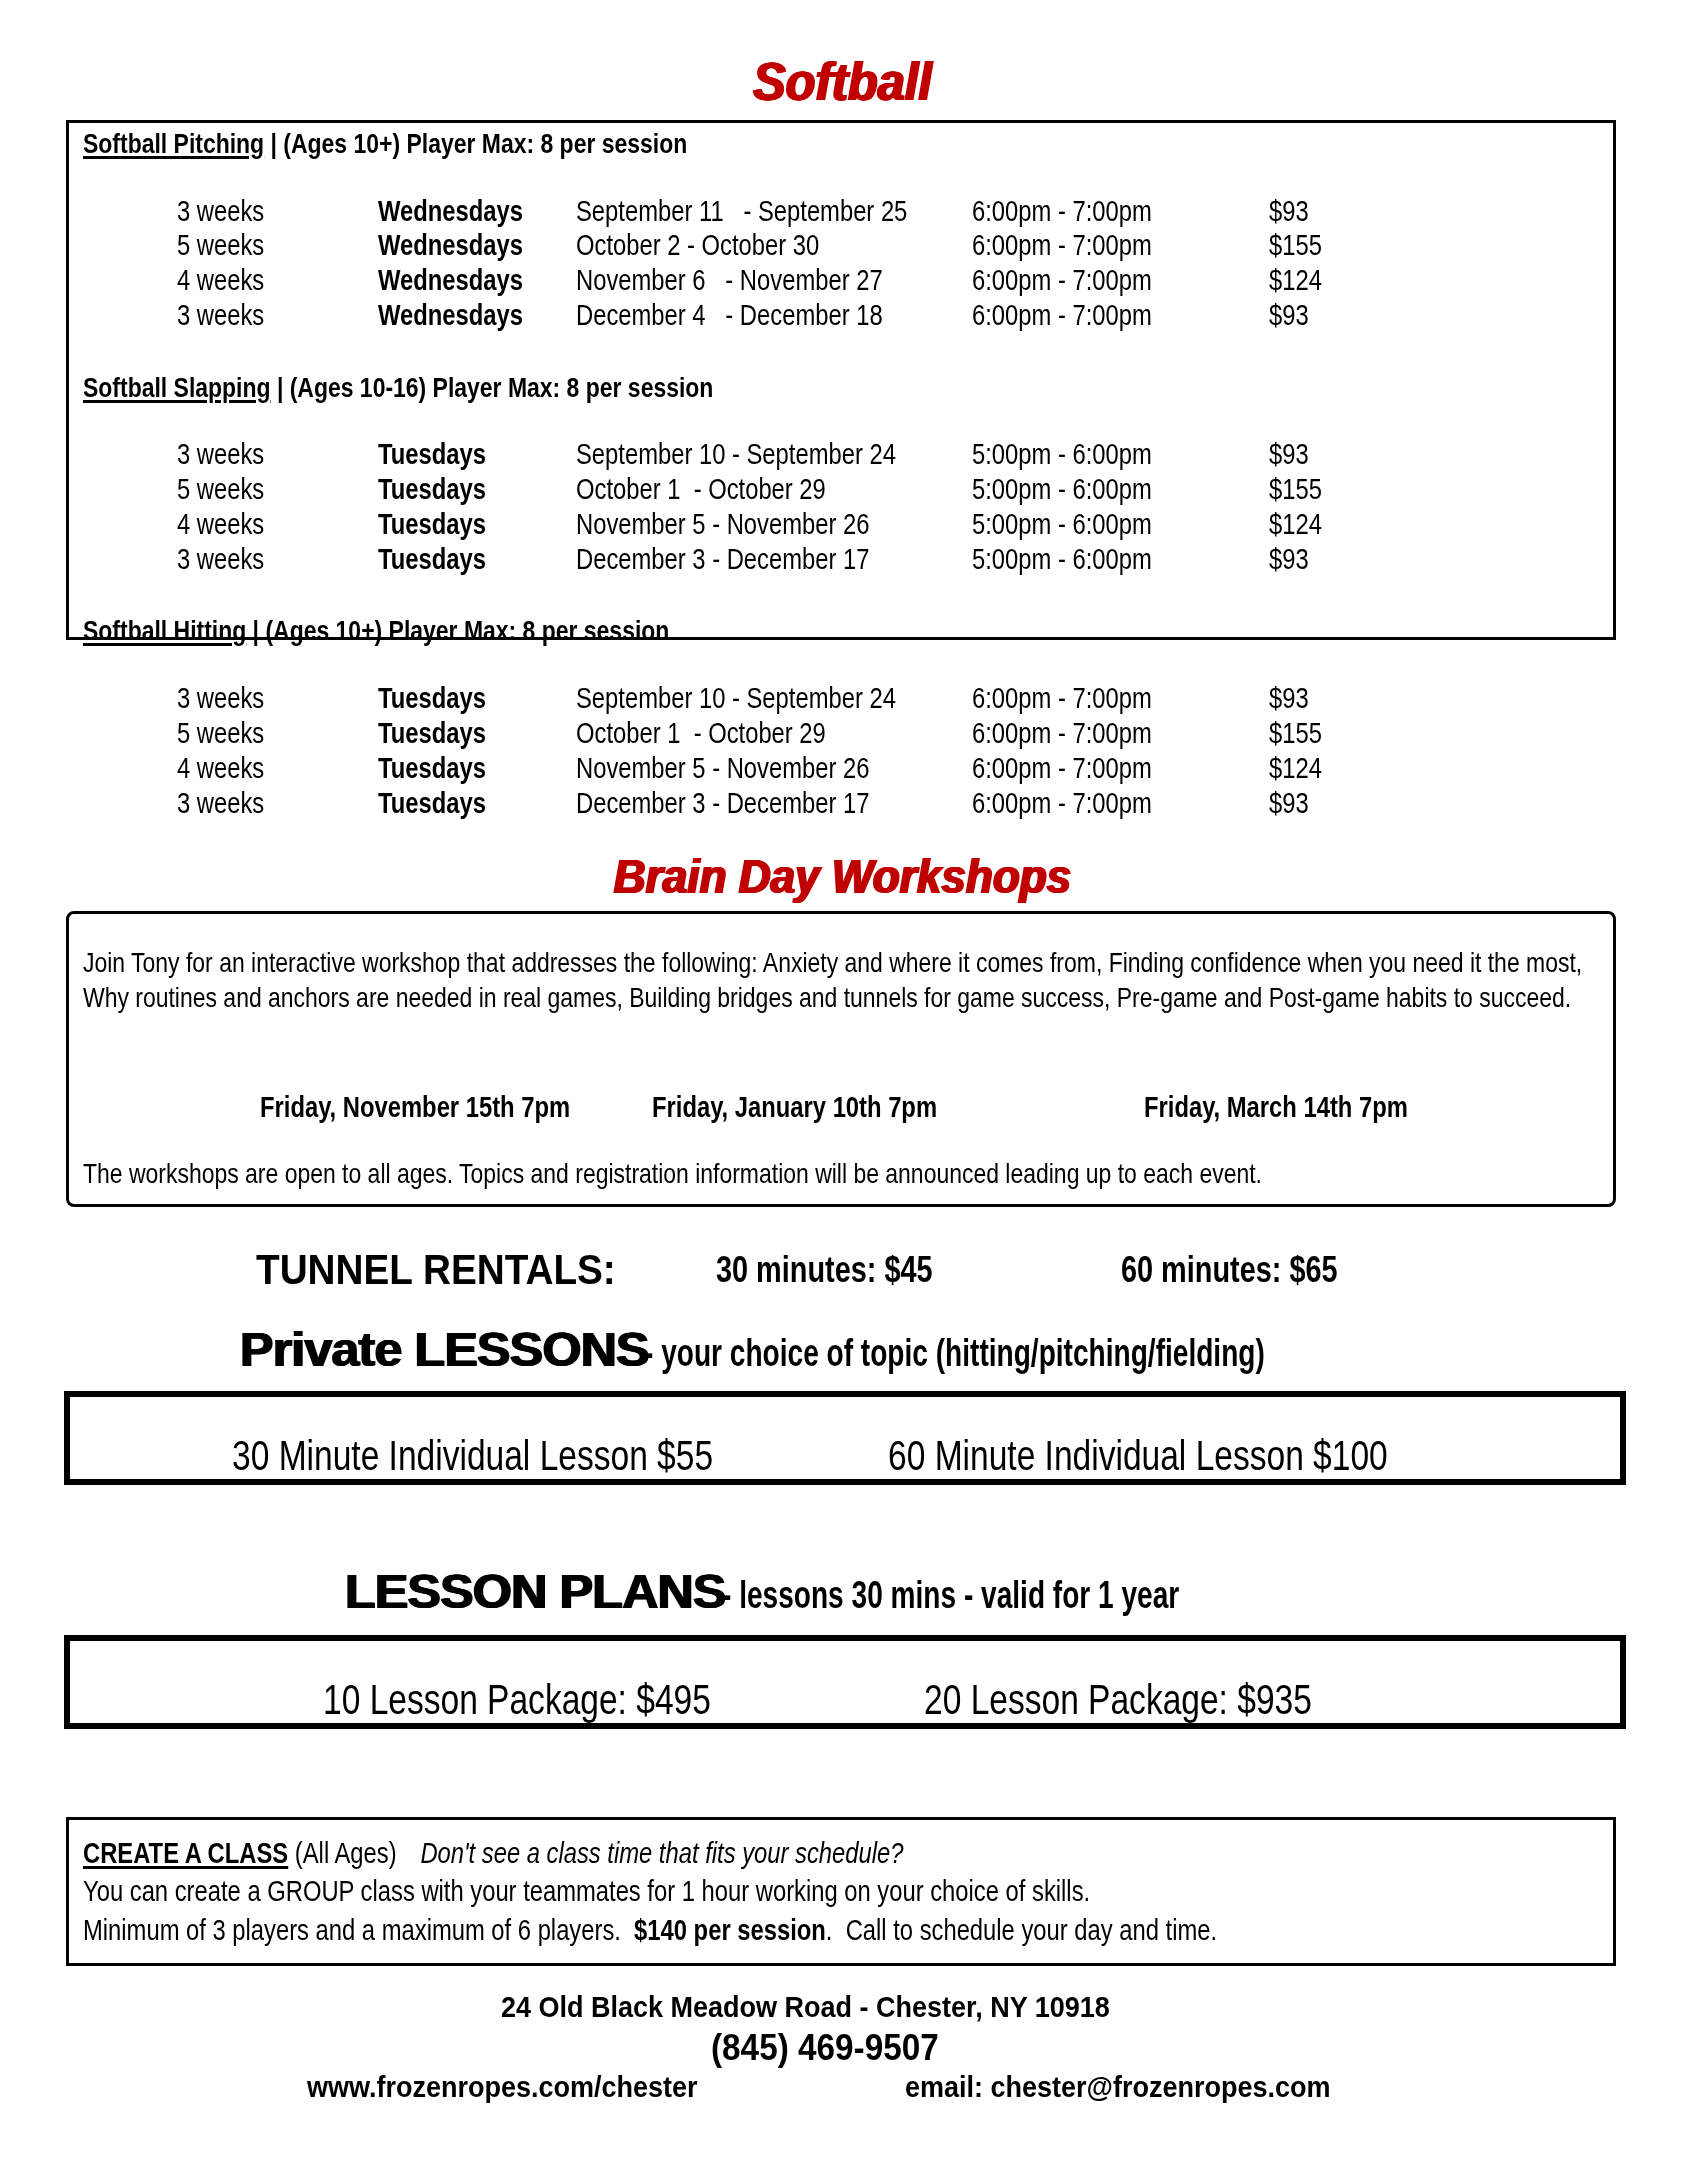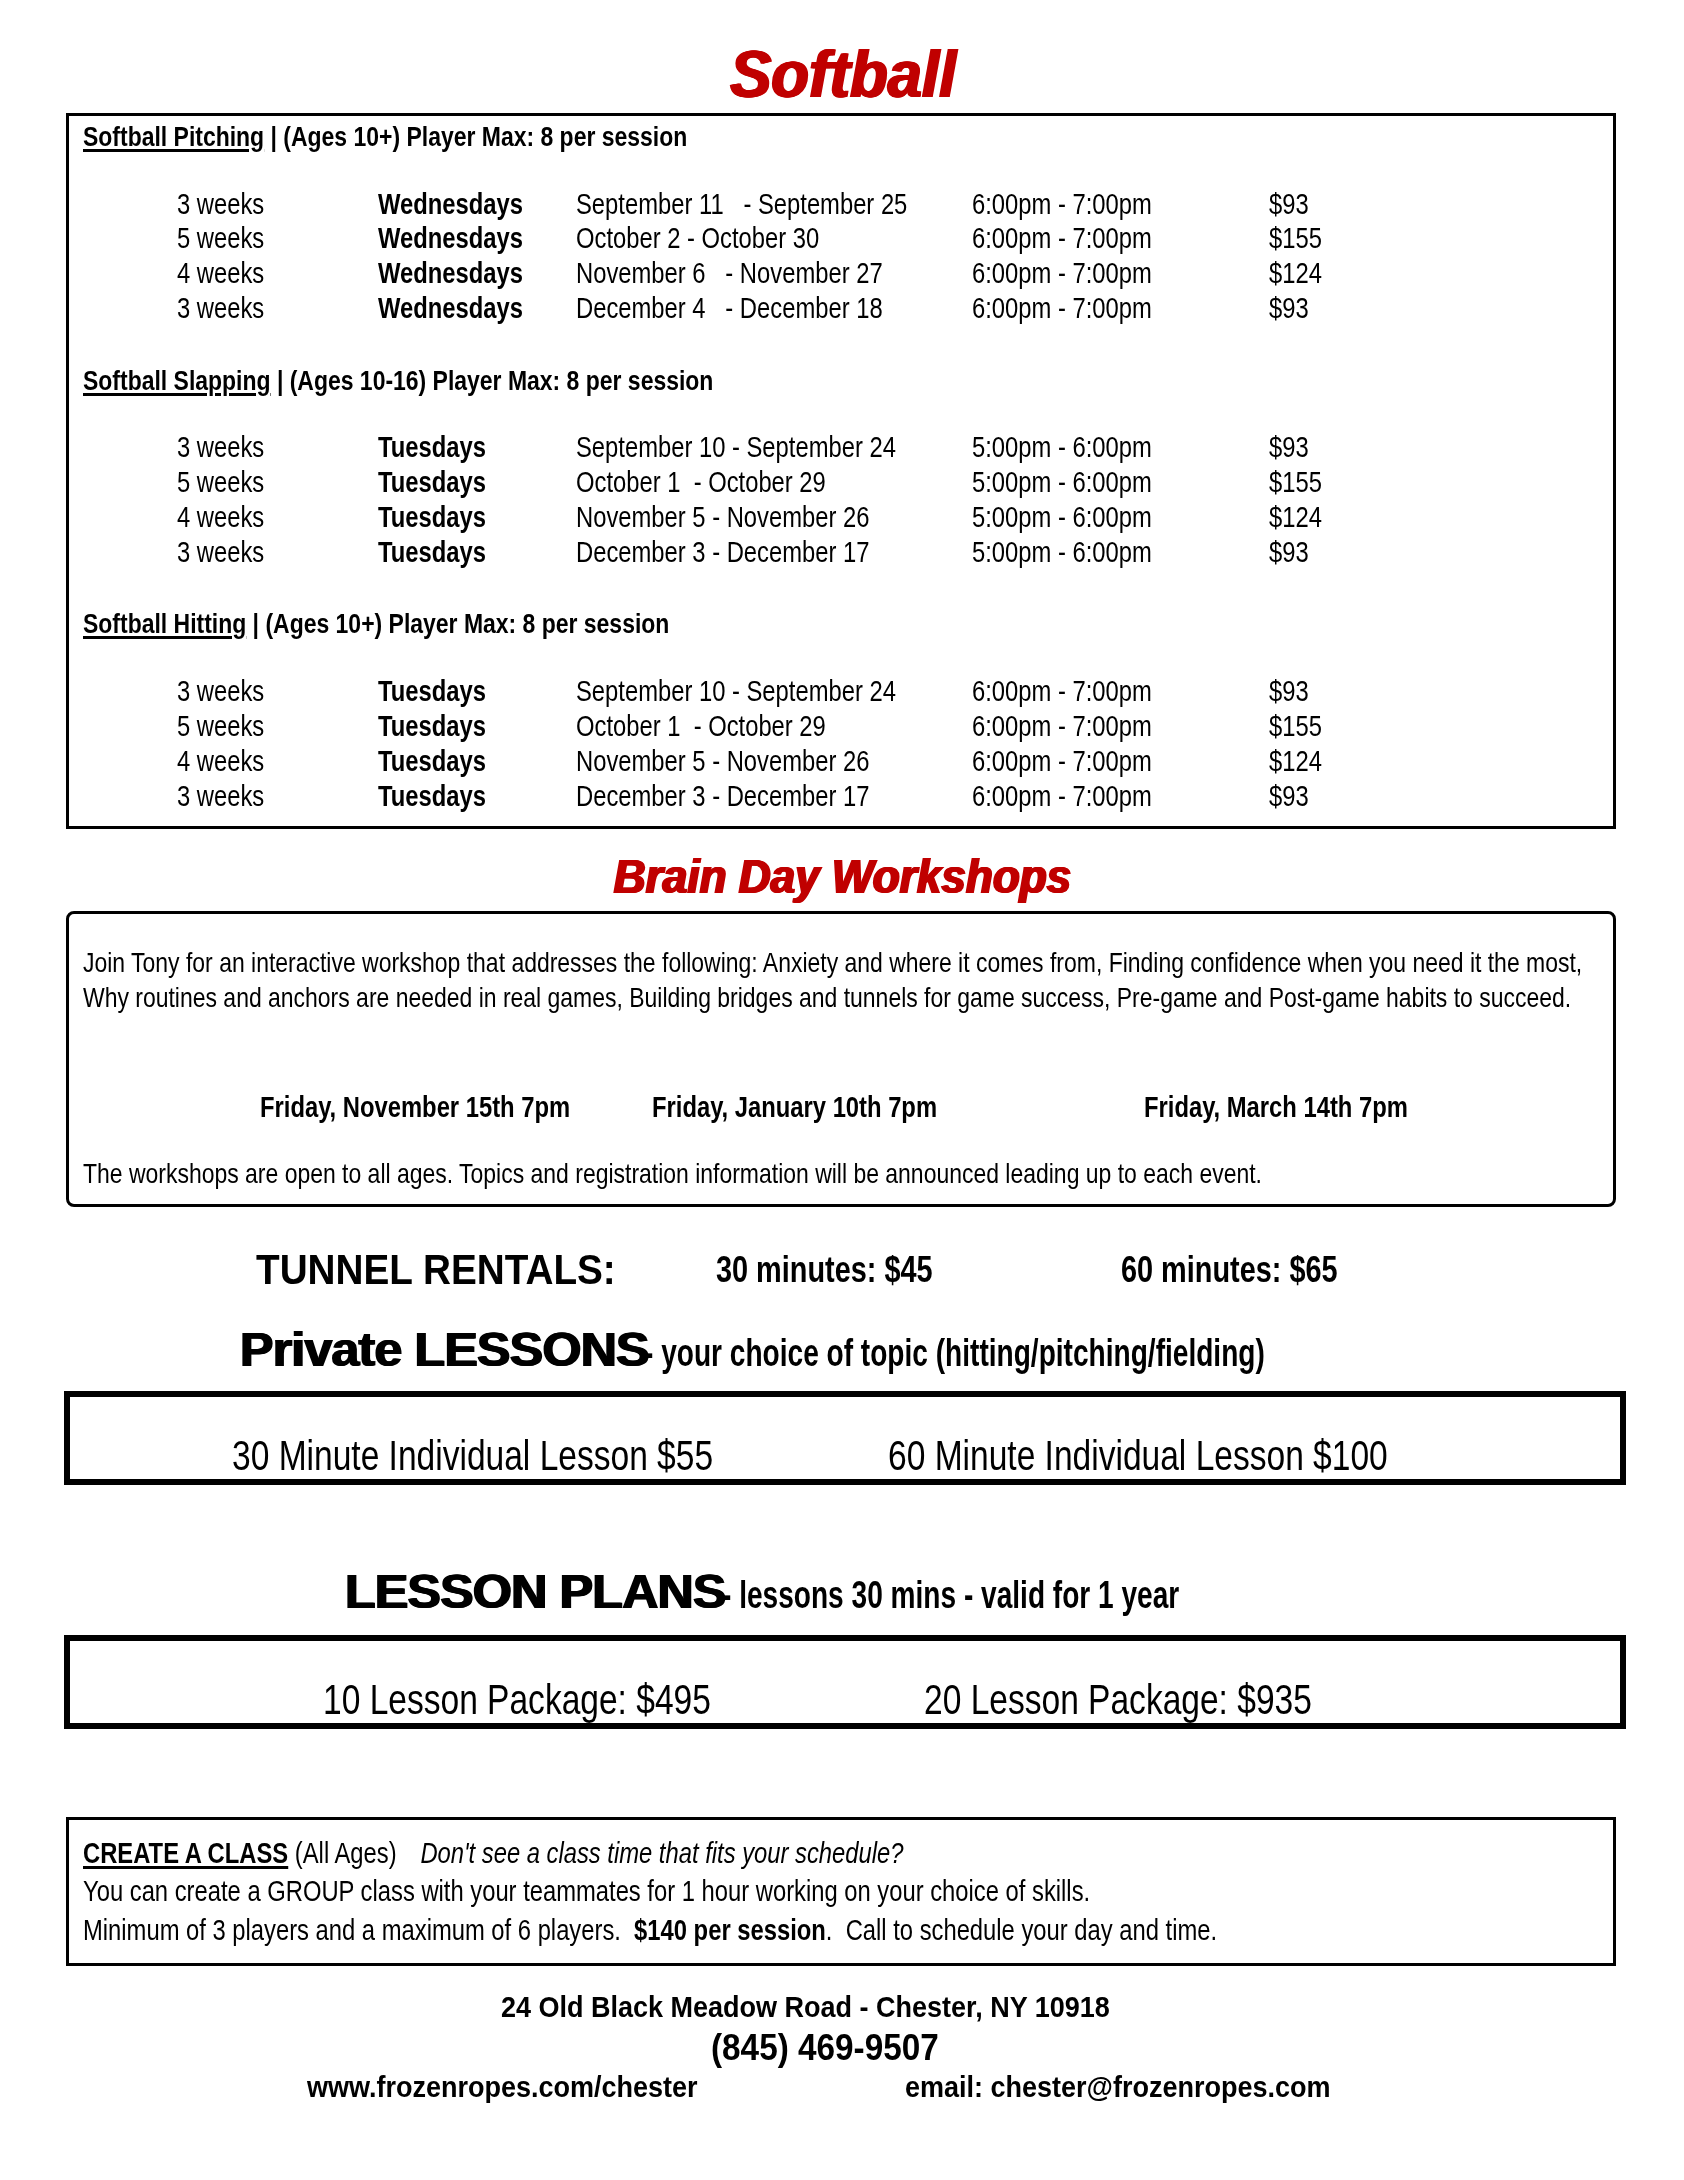--- a/index.html
+++ b/index.html
@@ -10,21 +10,21 @@
     .title-red {
       position: absolute; left: 0; width: 1685px; text-align: center;
       color: #c00000; font-weight: 900; font-style: italic;
       font-family: "Liberation Sans", sans-serif;
       text-shadow: 0.9px 0 0 #c00000, -0.9px 0 0 #c00000, 1.7px 0 0 #c00000;
     }
     .box { position: absolute; border: 3.4px solid #000; box-sizing: border-box; background: #fff; }
     .box.thick { border-width: 6px; }
 
     
-    #softball-box { left: 66px; top: 113px; width: 1550px; height: 716px; }
+    #softball-box { left: 66px; top: 120px; width: 1550px; height: 520px; }
     .sec-head { position: absolute; left: 13.6px; font-size: 28px; font-weight: bold; white-space: nowrap; transform: scaleX(0.82); transform-origin: left center; }
     .sec-head u { text-decoration-thickness: 2.6px; text-underline-offset: 3.4px; }
     .sched-row { position: absolute; left: 0; height: 34px; font-size: 29px; white-space: nowrap; }
     .sched-row span { position: absolute; top: 0; display: inline-block; transform: scaleX(0.82); transform-origin: left center; }
     .c-dur { left: 108px; }
     .c-day { left: 309px; font-weight: bold; }
     .c-date { left: 507px; }
     .c-time { left: 903px; }
     .c-price { left: 1200px; }
 
@@ -49,21 +49,21 @@
     
     #create-box { left: 66px; top: 1817px; width: 1550px; height: 149px; }
     .cc-line { position: absolute; left: 13.6px; font-size: 29px; white-space: nowrap; transform: scaleX(0.82); transform-origin: left center; }
 
     
     .foot { position: absolute; font-weight: bold; white-space: nowrap; }
   </style>
 </head>
 <body>
 
-<div class="title-red" style="top:35px; font-size:67px;">
+<div class="title-red" style="top:51px; font-size:53px;">
   <span style="display:inline-block; transform:scaleX(0.92);">Softball</span>
 </div>
 
 <div class="box" id="softball-box">
 
   <div class="sec-head" style="top:5.1px;">
     <u>Softball Pitching</u><span> | (Ages 10+) Player Max: 8 per session</span>
   </div>
   <div class="sched-row" style="top:72px;">
     <span class="c-dur">3 weeks</span>

